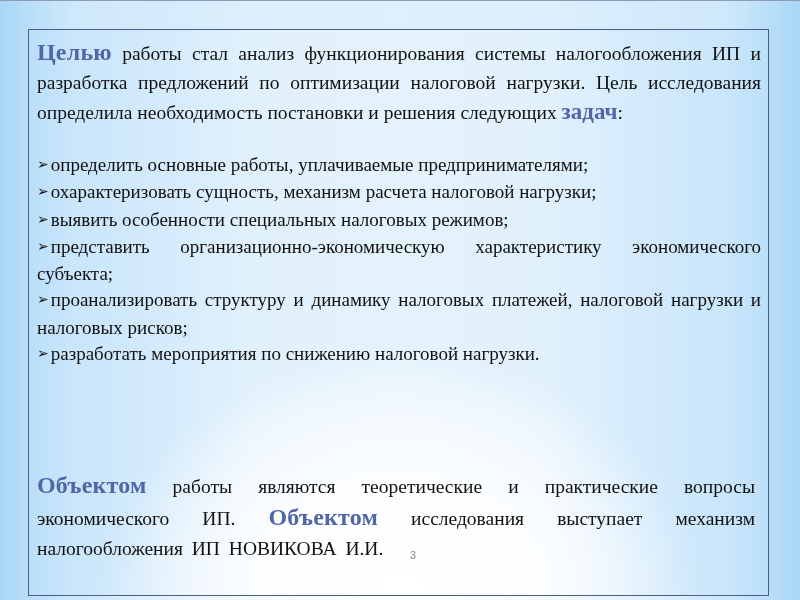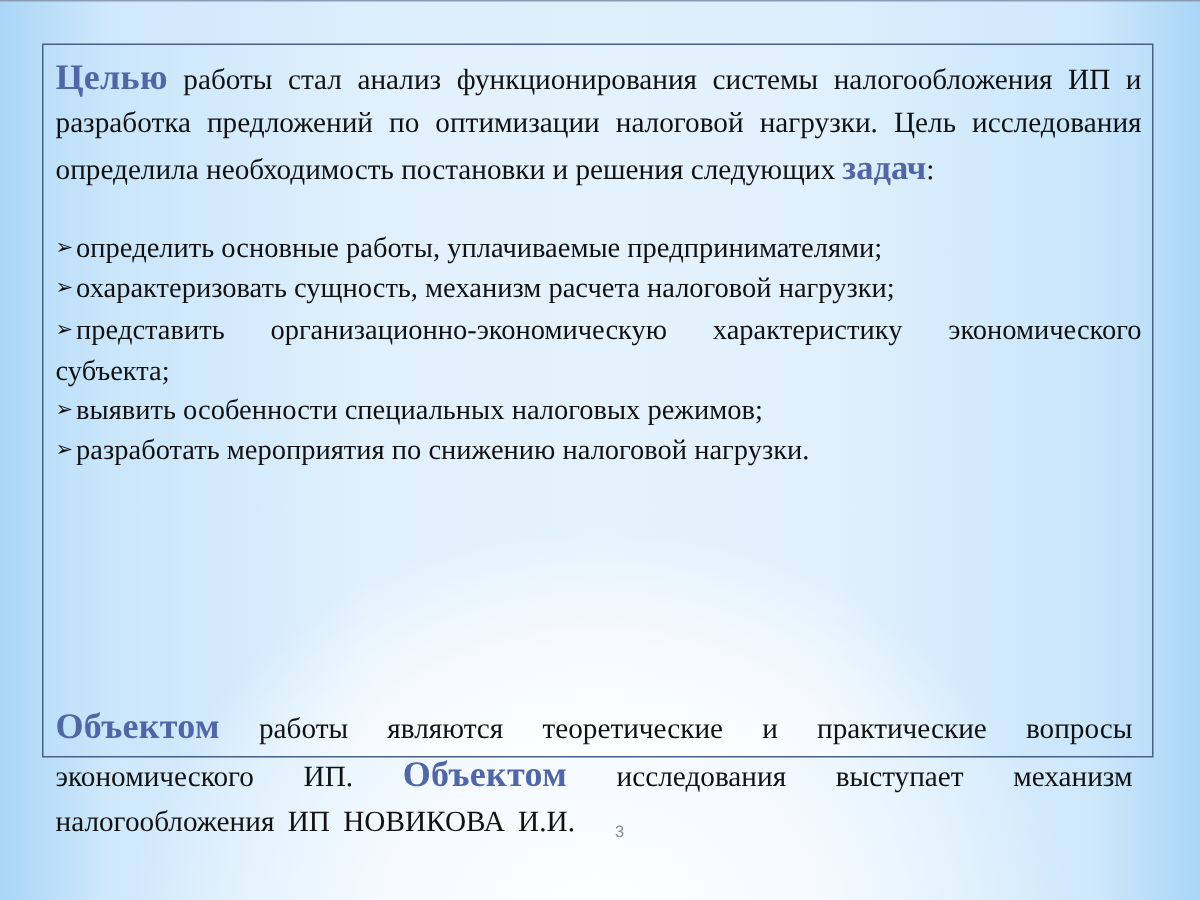--- a/index.html
+++ b/index.html
@@ -6,21 +6,21 @@
   body {
     width:800px; height:600px; overflow:hidden; position:relative;
     background:
       radial-gradient(ellipse 420px 360px at 400px 620px, #ffffff 0%, #f4faff 35%, rgba(220,238,252,0) 75%),
       linear-gradient(90deg, #a9d6f7 0%, #cfe8fb 9%, #dbeefc 30%, #dff0fc 50%, #dbeefc 70%, #cfe8fb 91%, #a9d6f7 100%);
     font-family: "Liberation Serif", "DejaVu Serif", serif;
     color:#111;
   }
   .topline { position:absolute; left:0; top:0; width:800px; height:1px; background:#8a9db5; }
   .slide-box {
-    position:absolute; left:28px; top:29px; width:741px; height:476px;
+    position:absolute; left:28px; top:29px; width:741px; height:567px;
     border:1px solid #4a5f86; box-sizing:border-box;
     background:
       radial-gradient(ellipse 360px 300px at 370px 560px, rgba(255,255,255,0.95) 0%, rgba(255,255,255,0.6) 45%, rgba(255,255,255,0) 80%),
       linear-gradient(90deg, rgba(190,225,250,0.5) 0%, rgba(255,255,255,0.15) 30%, rgba(255,255,255,0.15) 70%, rgba(190,225,250,0.5) 100%);
   }
   .content { position:absolute; left:8px; top:8px; width:724px; }
   .para {
     font-size:19.5px; line-height:29px; text-align:justify; text-align-last:auto;
     margin:0;
   }
@@ -48,22 +48,23 @@
 
 <div class="topline"></div>
 
 <div class="slide-box">
   <div class="content">
     <p class="para"><span class="kw">Целью</span><span> работы стал анализ функционирования системы налогообложения ИП и разработка предложений по оптимизации налоговой нагрузки. Цель исследования определила необходимость постановки и решения следующих </span><span class="kw-small">задач</span><span>:</span></p>
 
     <ul class="list">
       <li><span class="bullet">➢</span><span>определить основные работы, уплачиваемые предпринимателями;</span></li>
       <li><span class="bullet">➢</span><span>охарактеризовать сущность, механизм расчета налоговой нагрузки;</span></li>
+      <li><span class="bullet">➢</span><span>выявить особенности специальных налоговых режимов;</span></li>
       <li><span class="bullet">➢</span><span>представить организационно-экономическую характеристику экономического субъекта;</span></li>
-      <li><span class="bullet">➢</span><span>выявить особенности специальных налоговых режимов;</span></li>
+      <li><span class="bullet">➢</span><span>проанализировать структуру и динамику налоговых платежей, налоговой нагрузки и налоговых рисков;</span></li>
       <li><span class="bullet">➢</span><span>разработать мероприятия по снижению налоговой нагрузки.</span></li>
     </ul>
   </div>
 
   <p class="object-para"><span class="kw">Объектом</span><span> работы являются теоретические и практические вопросы экономического ИП. </span><span class="kw">Объектом</span><span> исследования выступает механизм налогообложения ИП НОВИКОВА И.И.</span></p>
 
   <div class="page-num">3</div>
 </div>
 
 </body></html>

